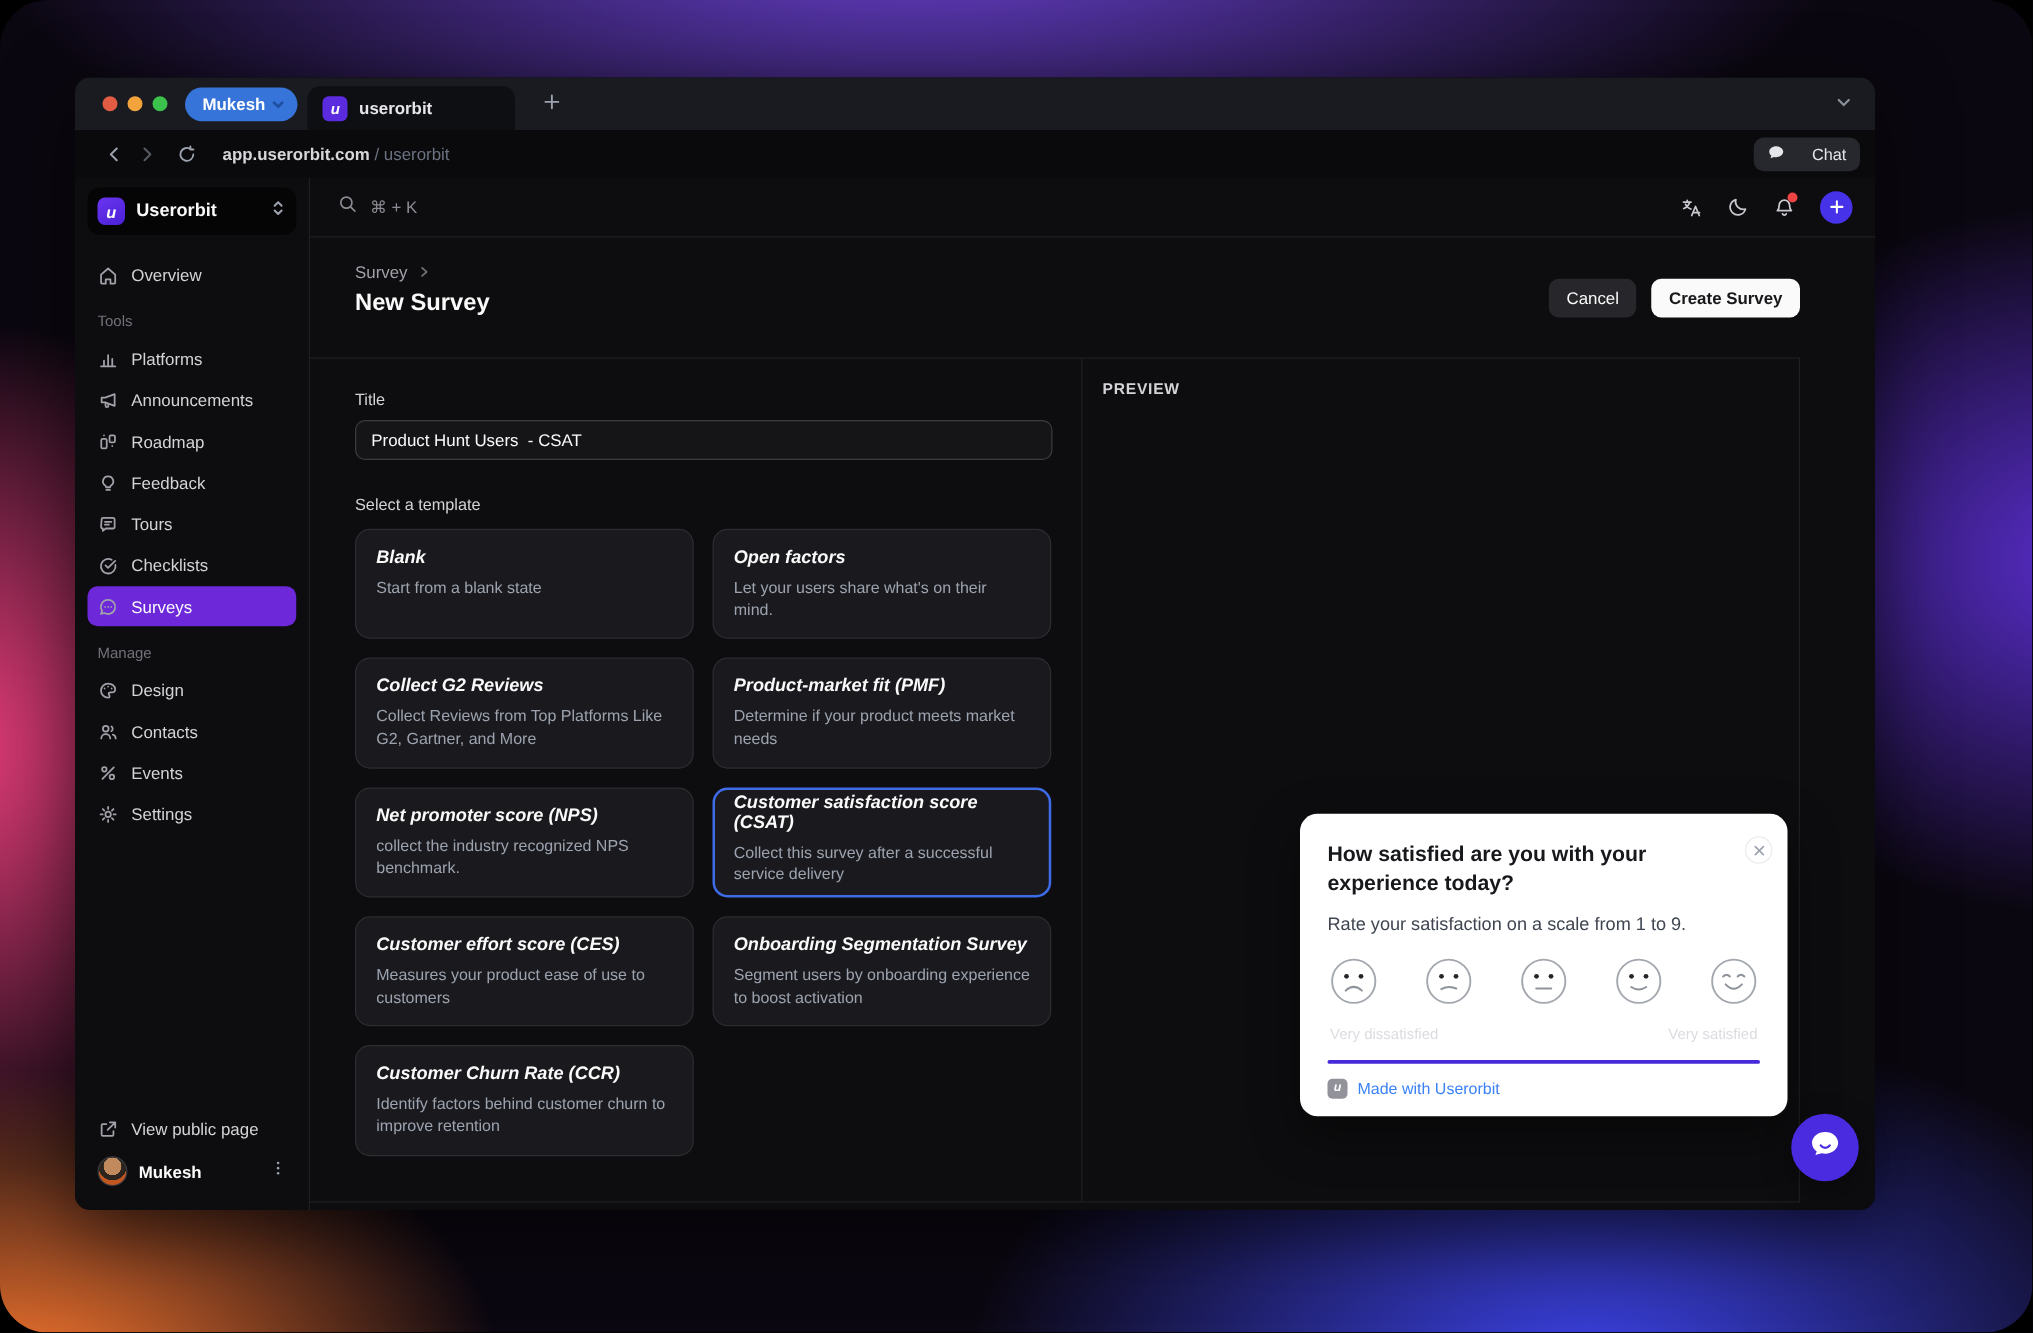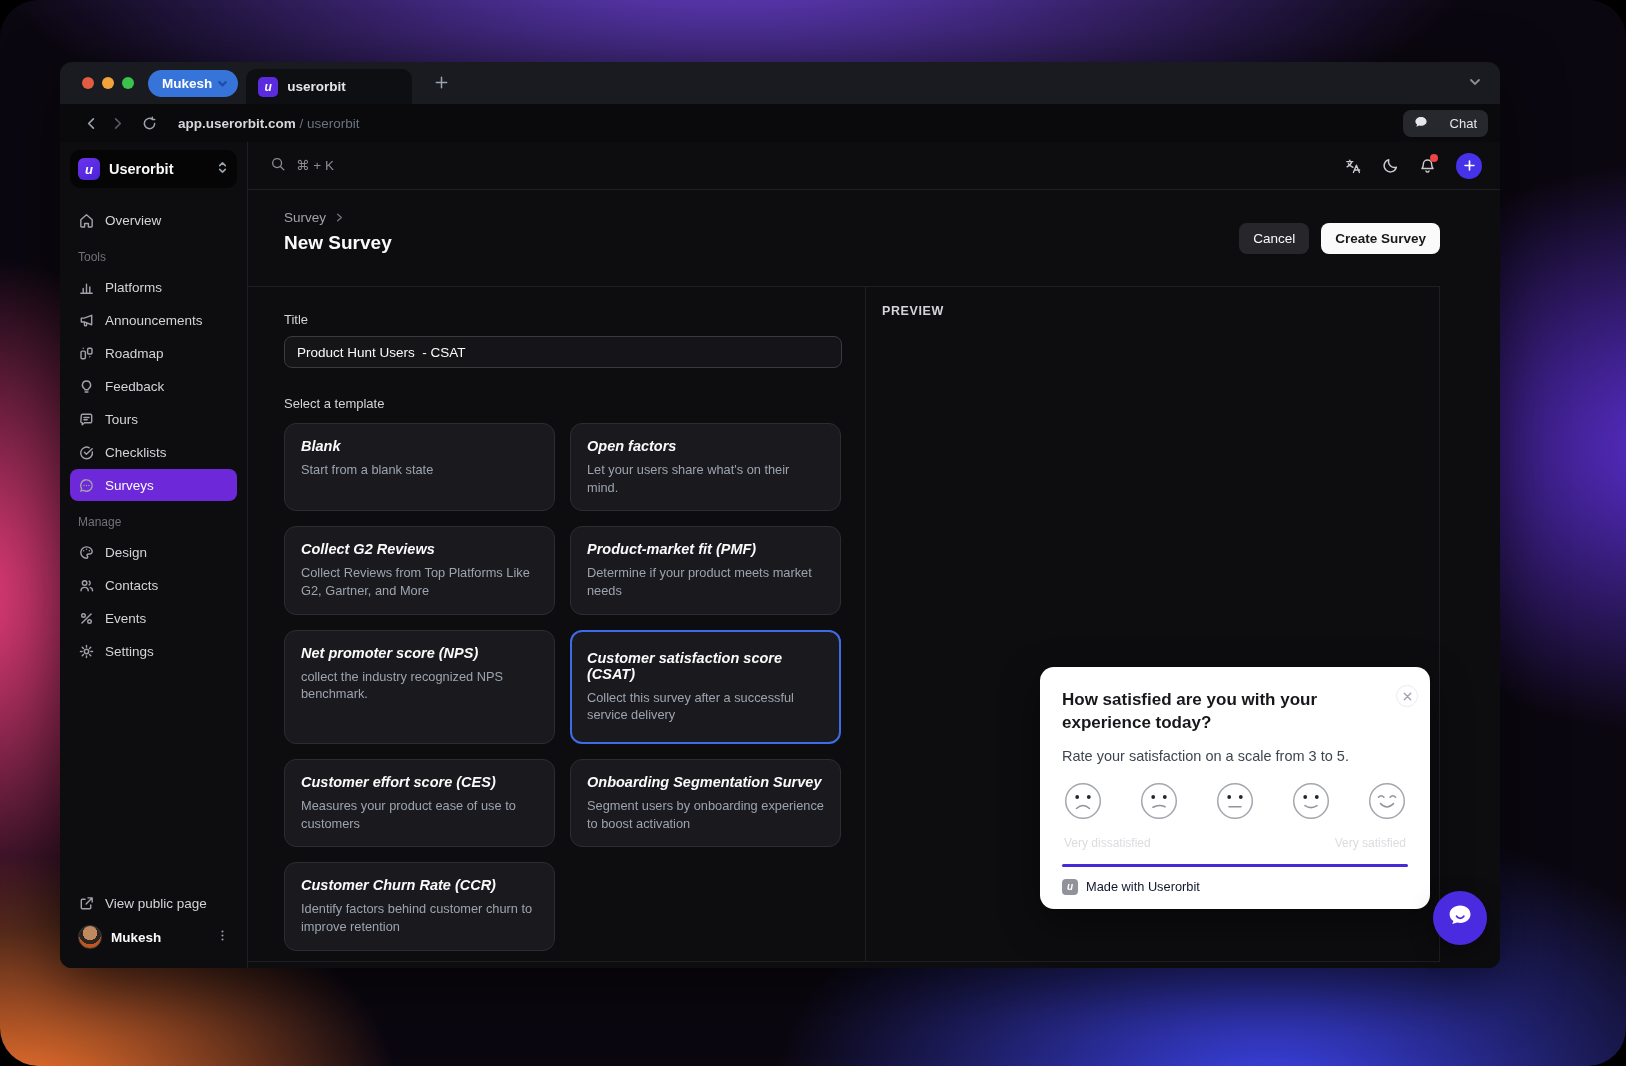--- a/index.html
+++ b/index.html
@@ -88,41 +88,41 @@
   .btn.primary { background:#fafafa; color:#18181b; font-weight:600; }
 
   .split { flex:1; min-height:0; margin:0 60px 6px 0; border:1px solid #1f1f23; border-left:none; display:flex; }
   .form-col { width:618px; flex:none; border-right:1px solid #1f1f23; padding:25px 24px 0 36px; overflow:hidden; }
   .field-label { color:#d4d4d8; font-size:13px; }
   .title-input { margin-top:9px; width:558px; height:32px; background:#151518; border:1px solid #3a3a41; border-radius:8px;
     color:#fafafa; font-size:13.5px; padding:0 12px; outline:none; font-family:"Liberation Sans","DejaVu Sans",sans-serif; }
   .tpl-label { margin-top:28px; color:#d4d4d8; font-size:13px; }
   .tpl-grid { margin-top:12px; display:grid; grid-template-columns:1fr 1fr; gap:15px; }
   .card { background:#1a1a1e; border:1px solid #2c2c31; border-radius:12px; padding:14px 16px; cursor:pointer; }
-  .card.selected { border:2px solid #3e6be8; padding:18px 15px; }
+  .card.selected { border:2px solid #3e6be8; padding:2px 15px; }
   .card h3 { color:#fafafa; font-size:14.5px; font-weight:700;font-style:italic; }
   .card p { margin-top:7px; color:#9ca3af; font-size:12.8px; line-height:1.38; }
 
   .preview-col { flex:1; position:relative; padding:17px 16px; min-width:0; }
   .preview-label { color:#d4d4d8; font-size:12.5px; font-weight:700; letter-spacing:.6px; }
 
-  .widget { position:absolute; left:174px; top:380px; width:390px; border-radius:14px; background:#fff;
+  .widget { position:absolute; left:174px; top:364px; width:390px; border-radius:14px; background:#fff;
     box-shadow:0 14px 40px rgba(0,0,0,.45); padding:21px 22px 14px; }
   .widget-q { color:#17181b; font-size:17px; font-weight:700; line-height:1.38; width:316px; }
   .widget-close { position:absolute; right:12px; top:18px; width:22px; height:22px; border-radius:50%;
     border:1px solid #ececef; color:#9ca3af; display:flex; align-items:center; justify-content:center; cursor:pointer; }
   .widget-sub { margin-top:13px; color:#3f4550; font-size:14.5px; }
   .faces { margin-top:18px; display:flex; justify-content:space-between; padding:0 2px; }
   .face { cursor:pointer; display:flex; }
   .scale-labels { margin-top:16px; display:flex; justify-content:space-between; color:#dcdce1; font-size:12px; padding:0 2px;gap:36px; }
   .progress { margin-top:14px; height:3px; border-radius:2px; background:#4629d8; }
   .widget-foot { margin-top:12px; display:flex; align-items:center; gap:8px; cursor:pointer; }
   .foot-logo { width:16px; height:16px; border-radius:4px; background:#92929a; color:#fff; font-size:10px; font-weight:700;
     font-style:italic; display:flex; align-items:center; justify-content:center; }
-  .foot-text { color:#0f172a; font-size:12.8px; }
+  .foot-text { color:#3b82f6; font-size:12.8px; }
 
   .fab { position:absolute; left:1433px; top:891px; width:54px; height:54px; border-radius:50%; background:#4b2be0;
     display:flex; align-items:center; justify-content:center; cursor:pointer; box-shadow:0 8px 24px rgba(0,0,0,.4); }
 </style>
 </head>
 <body>
 
 <div class="canvas">
   <div class="window">
 
@@ -446,21 +446,21 @@
           <div class="preview-col">
             <div class="preview-label">PREVIEW</div>
 
             <div class="widget">
               <div class="widget-q">How satisfied are you with your experience today?</div>
               <div class="widget-close">
                 <svg width="11" height="11" viewBox="0 0 12 12" fill="none" stroke="currentColor" stroke-width="1.5" stroke-linecap="round">
                     <path d="M2.5 2.5l7 7M9.5 2.5l-7 7"></path>
                   </svg>
               </div>
-              <div class="widget-sub">Rate your satisfaction on a scale from 3 to 5.</div>
+              <div class="widget-sub">Rate your satisfaction on a scale from 1 to 9.</div>
 
               <div class="faces">
                 <span class="face">
                   <svg width="38" height="38" viewBox="0 0 38 38" fill="none">
                       <circle cx="19" cy="19" r="17.3" stroke="#a3a7ae" stroke-width="1.5"></circle>
                       <circle cx="13.2" cy="15" r="1.9" fill="#23262b"></circle>
                       <circle cx="24.8" cy="15" r="1.9" fill="#23262b"></circle>
                       <path d="M12.5 26.5Q19 20.5 25.5 26.5" stroke="#8f939b" stroke-width="1.6" stroke-linecap="round"></path>
                     </svg>
                 </span>

